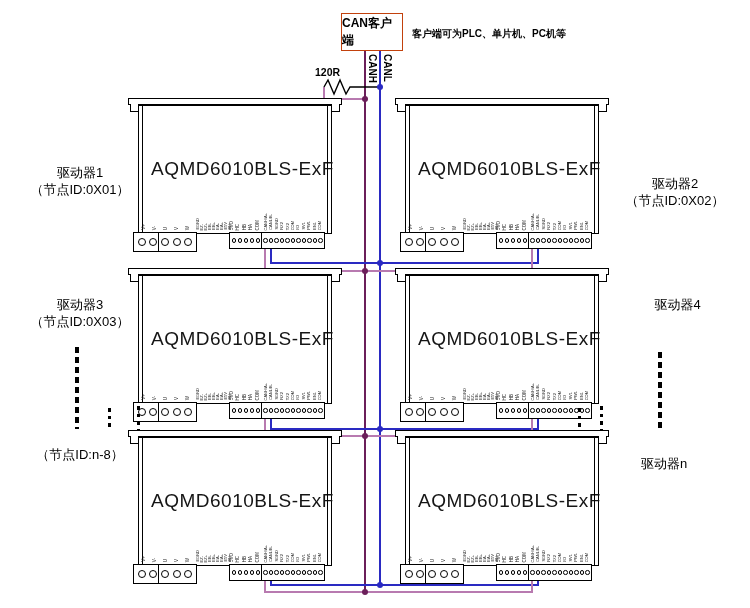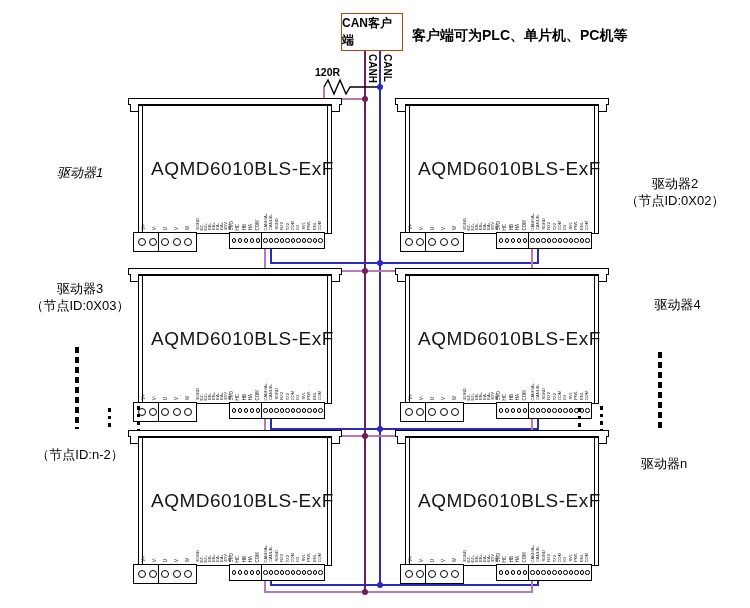--- a/index.html
+++ b/index.html
@@ -4,21 +4,21 @@
 <style>
   html,body{margin:0;padding:0;background:#fff;}
   body{width:750px;height:608px;position:relative;overflow:hidden;
        font-family:"Liberation Sans",sans-serif;color:#000;}
   .abs{position:absolute;}
 
   
   .client-box{left:341px;top:13px;width:60px;height:36px;border:1px solid #c2410c;
     display:flex;align-items:center;justify-content:center;
     font-size:12px;font-weight:bold;background:#fff;}
-  .client-note{left:412px;top:27px;font-size:14px;font-weight:bold;white-space:nowrap;}
+  .client-note{left:412px;top:27px;font-size:10px;font-weight:bold;white-space:nowrap;}
   .res-label{left:315px;top:66px;font-size:10.5px;font-weight:bold;}
   .canlabel{writing-mode:vertical-rl;font-size:10px;font-weight:bold;line-height:1;top:54px;}
 
   
   .wire{position:absolute;}
   .jdot{position:absolute;width:6px;height:6px;border-radius:50%;}
   .dot-h{background:var(--canh);}
   .dot-l{background:var(--canl);}
 
   
@@ -529,36 +529,37 @@
 
 <div class="jdot dot-l" style="left:377px;top:84px;"></div>
 <div class="jdot dot-h" style="left:362px;top:96px;"></div>
 <div class="jdot dot-l" style="left:377px;top:260px;"></div>
 <div class="jdot dot-h" style="left:362px;top:268px;"></div>
 <div class="jdot dot-l" style="left:377px;top:426px;"></div>
 <div class="jdot dot-h" style="left:362px;top:433px;"></div>
 <div class="jdot dot-l" style="left:377px;top:582px;"></div>
 <div class="jdot dot-h" style="left:362px;top:589px;"></div>
 
-<div class="dlabel" style="left:10px;top:165px;width:140px;font-style:italic;">
+<div class="dlabel" style="left:10px;top:165px;width:140px;">
   <div>驱动器1</div>
+  <div>（节点ID:0X01）</div>
 </div>
 <div class="dlabel" style="left:600px;top:176px;width:150px;">
   <div>驱动器2</div>
   <div>（节点ID:0X02）</div>
 </div>
-<div class="dlabel" style="left:10px;top:281px;width:140px;">
+<div class="dlabel" style="left:10px;top:297px;width:140px;">
   <div>驱动器3</div>
   <div>（节点ID:0X03）</div>
 </div>
 <div class="dlabel" style="left:605px;top:297px;width:145px;">
   <div>驱动器4</div>
 </div>
 <div class="dlabel" style="left:10px;top:447px;width:140px;">
-  <div>（节点ID:n-2）</div>
+  <div>（节点ID:n-8）</div>
 </div>
 <div class="dlabel" style="left:600px;top:456px;width:128px;">
   <div>驱动器n</div>
 </div>
 
 <div class="bigdots" style="left:75px;top:347px;height:82px;"></div>
 <div class="bigdots" style="left:658px;top:352px;height:78px;"></div>
 <div class="smalldots" style="left:108px;top:408px;height:22px;"></div>
 <div class="smalldots" style="left:137px;top:406px;height:24px;"></div>
 <div class="smalldots" style="left:578px;top:408px;height:22px;"></div>

